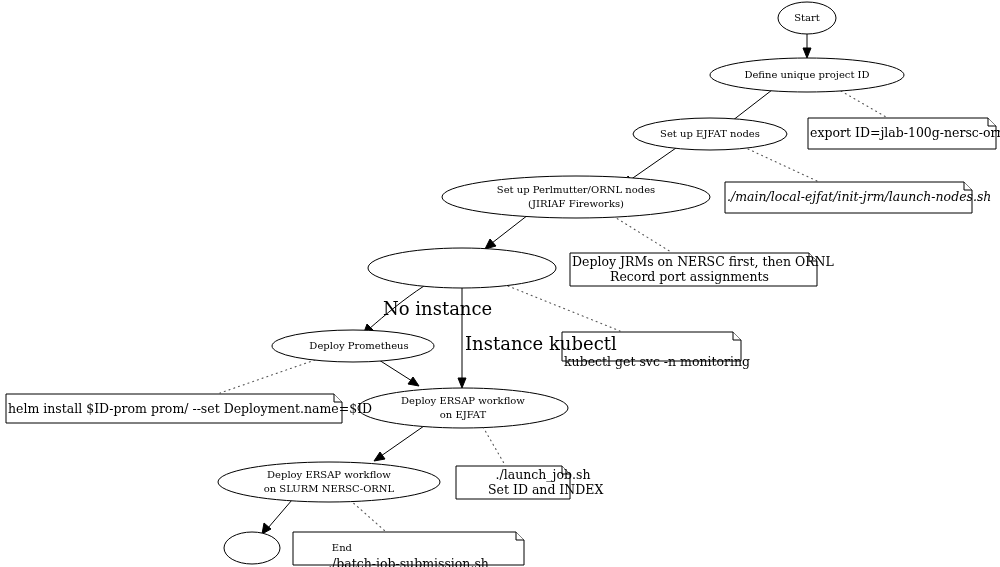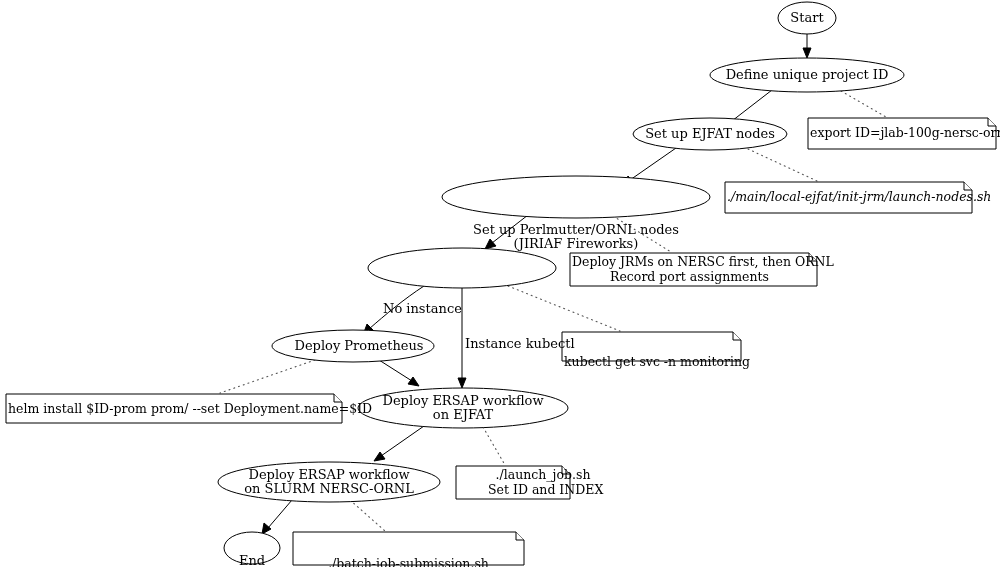--- a/index.html
+++ b/index.html
@@ -56,33 +56,33 @@
     stroke-linecap: round;
   }
   .arrow-head {
     fill: #000000;
     stroke: #000000;
     stroke-width: 1;
   }
   .lbl {
     position: absolute;
     text-align: center;
-    font-size: 13px;
+    font-size: 10px;
     line-height: 14px;
     white-space: pre;
     color: #000000;
     letter-spacing: 0px;
   }
   .lbl-note {
     font-size: 12.5px;
     line-height: 14.5px;
   }
   .edge-label {
     position: absolute;
-    font-size: 13px;
+    font-size: 18px;
     line-height: 14px;
     white-space: pre;
     color: #000000;
   }
 </style>
 </head>
 <body>
 
 <div id="canvas">
 
@@ -207,33 +207,33 @@
     </g>
 
   </svg>
 
   <div class="lbl" style="left:707px; top:11px; width:200px;">Start</div>
 
   <div class="lbl" style="left:707px; top:68px; width:200px;">Define unique project ID</div>
 
   <div class="lbl" style="left:610px; top:127px; width:200px;">Set up EJFAT nodes</div>
 
-  <div class="lbl" style="left:446px; top:183px; width:260px;margin-top:40px;">Set up Perlmutter/ORNL nodes
+  <div class="lbl" style="left:446px; top:183px; width:260px;">Set up Perlmutter/ORNL nodes
 (JIRIAF Fireworks)</div>
 
 
   <div class="lbl" style="left:259px; top:339px; width:200px;">Deploy Prometheus</div>
 
   <div class="lbl" style="left:363px; top:394px; width:200px;">Deploy ERSAP workflow
 on EJFAT</div>
 
   <div class="lbl" style="left:219px; top:468px; width:220px;">Deploy ERSAP workflow
 on SLURM NERSC-ORNL</div>
 
-  <div class="lbl" style="left:152px; top:554px; width:200px;">End</div>
+  <div class="lbl" style="left:152px; top:541px; width:200px;text-align:right;">End</div>
 
   <div class="lbl lbl-note" style="left:810px; top:126px; width:184px;">export ID=jlab-100g-nersc-ornl</div>
 
   <div class="lbl lbl-note" style="left:727px; top:190px; width:243px;font-style:italic;">./main/local-ejfat/init-jrm/launch-nodes.sh</div>
 
   <div class="lbl lbl-note" style="left:572px; top:255px; width:235px;">Deploy JRMs on NERSC first, then ORNL
 Record port assignments</div>
 
   <div class="lbl lbl-note" style="left:564px; top:355px; width:175px;">kubectl get svc -n monitoring</div>
 

